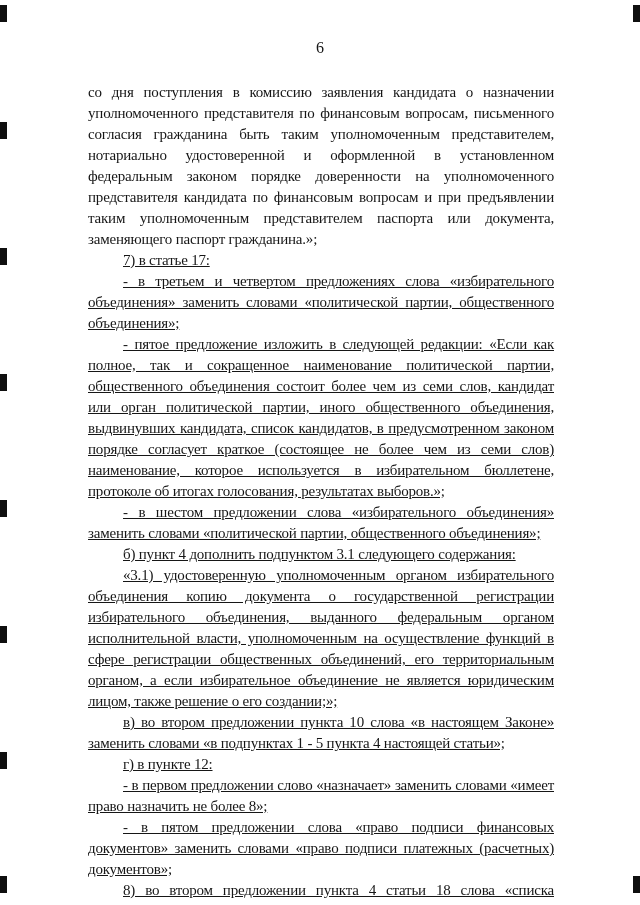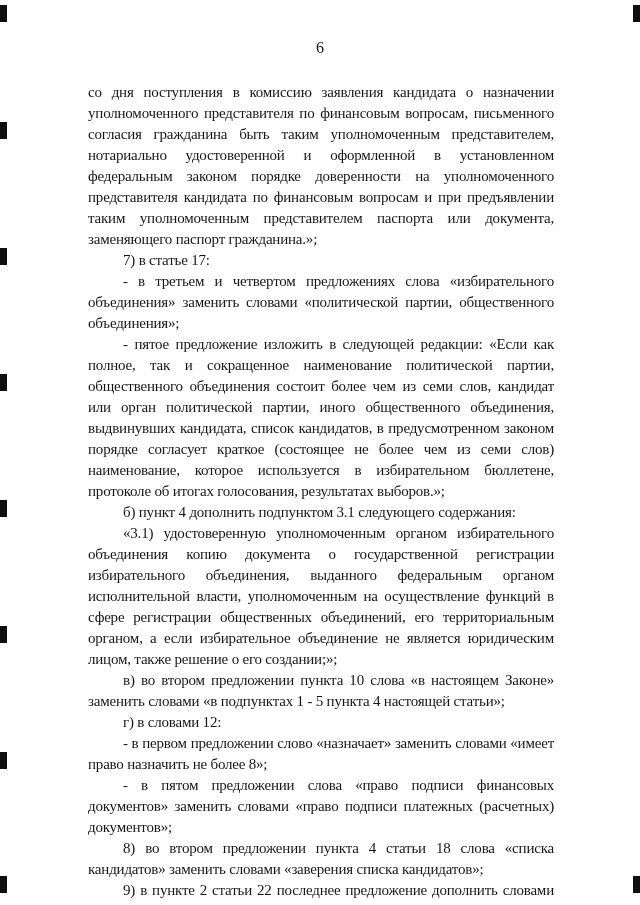--- a/index.html
+++ b/index.html
@@ -25,21 +25,21 @@
     position: absolute;
     top: 82px;
     left: 88px;
     width: 466px;
     font-size: 15px;
     line-height: 21px;
     letter-spacing: -0.2px;
     text-align: justify;
   }
   .para { margin: 0; }
-  .para.indent { text-indent: 35px; }
+  .para.indent { text-indent: 35px; text-decoration: underline; }
   .scan-mark {
     position: absolute;
     width: 7px;
     height: 17px;
     background: #0f0f0f;
   }
   .scan-mark.left  { left: 0; }
   .scan-mark.right { right: 0; }
 </style>
 </head>
@@ -56,21 +56,22 @@
 <div class="scan-mark right" style="top:5px"></div>
 <div class="scan-mark right" style="top:876px"></div>
 
 <div class="page-number">6</div>
 
 <div class="doc-body">
     <p class="para">со дня поступления в комиссию заявления кандидата о назначении уполномоченного представителя по финансовым вопросам, письменного согласия гражданина быть таким уполномоченным представителем, нотариально удостоверенной и оформленной в установленном федеральным законом порядке доверенности на уполномоченного представителя кандидата по финансовым вопросам и при предъявлении таким уполномоченным представителем паспорта или документа, заменяющего паспорт гражданина.»;</p>
     <p class="para indent">7) в статье 17:</p>
     <p class="para indent">- в третьем и четвертом предложениях слова «избирательного объединения» заменить словами «политической партии, общественного объединения»;</p>
     <p class="para indent">- пятое предложение изложить в следующей редакции: «Если как полное, так и сокращенное наименование политической партии, общественного объединения состоит более чем из семи слов, кандидат или орган политической партии, иного общественного объединения, выдвинувших кандидата, список кандидатов, в предусмотренном законом порядке согласует краткое (состоящее не более чем из семи слов) наименование, которое используется в избирательном бюллетене, протоколе об итогах голосования, результатах выборов.»;</p>
+    <p class="para indent">- в шестом предложении слова «избирательного объединения» заменить словами «политической партии, общественного объединения»;</p>
     <p class="para indent">б) пункт 4 дополнить подпунктом 3.1 следующего содержания:</p>
     <p class="para indent">«3.1) удостоверенную уполномоченным органом избирательного объединения копию документа о государственной регистрации избирательного объединения, выданного федеральным органом исполнительной власти, уполномоченным на осуществление функций в сфере регистрации общественных объединений, его территориальным органом, а если избирательное объединение не является юридическим лицом, также решение о его создании;»;</p>
     <p class="para indent">в) во втором предложении пункта 10 слова «в настоящем Законе» заменить словами «в подпунктах 1 - 5 пункта 4 настоящей статьи»;</p>
-    <p class="para indent">г) в словами 12:</p>
+    <p class="para indent">г) в пункте 12:</p>
     <p class="para indent">- в первом предложении слово «назначает» заменить словами «имеет право назначить не более 8»;</p>
     <p class="para indent">- в пятом предложении слова «право подписи финансовых документов» заменить словами «право подписи платежных (расчетных) документов»;</p>
     <p class="para indent">8) во втором предложении пункта 4 статьи 18 слова «списка кандидатов» заменить словами «заверения списка кандидатов»;</p>
     <p class="para indent">9) в пункте 2 статьи 22 последнее предложение дополнить словами «, списка кандидатов»;</p>
   </div>
 
 </body></html>

